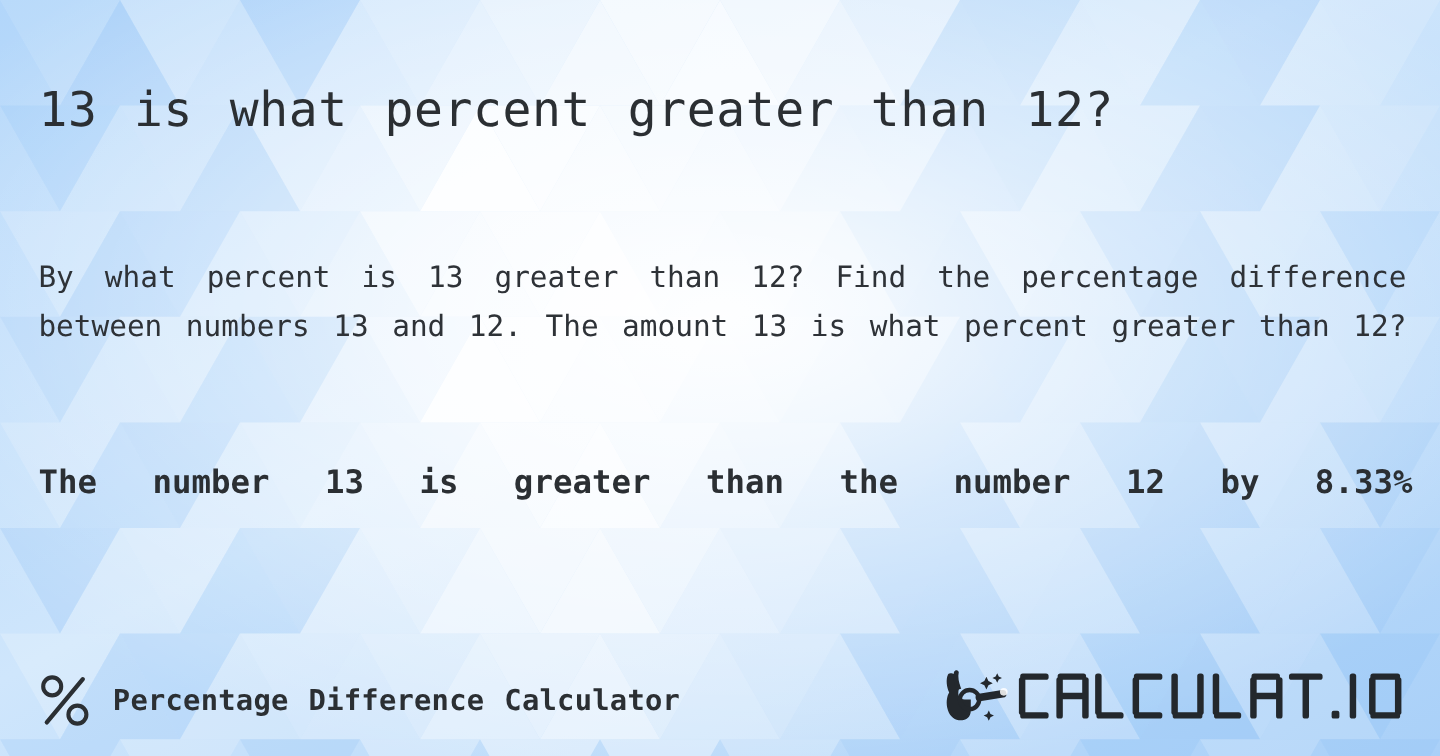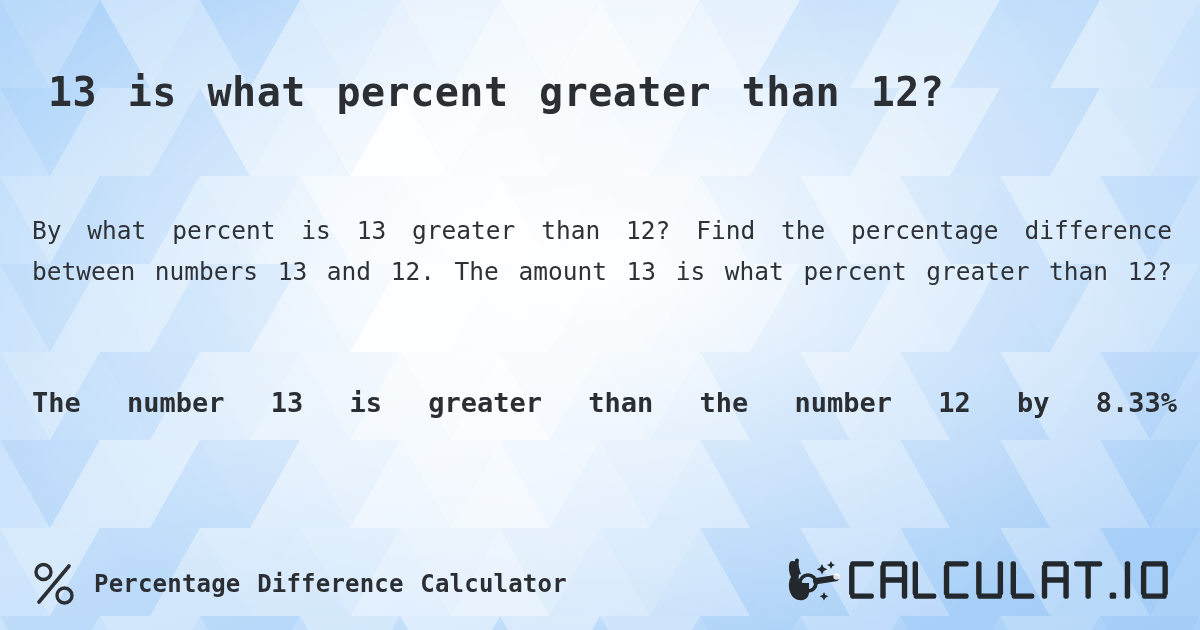--- a/index.html
+++ b/index.html
@@ -33,26 +33,26 @@
   
   #content {
     position: absolute;
     inset: 0;
     z-index: 3;
     padding: 0;
   }
 
   .title {
     position: absolute;
-    left: 48px;
+    left: 32px;
     top: 42px;
     width: 1140px;
     font-size: 40px;
     line-height: 1.18;
-    font-weight: 700;
+    font-weight: 400;
     color: #2b2f33;
     letter-spacing: 0.5px;
     word-spacing: 6px;
   }
 
   .para {
     position: absolute;
     left: 32px;
     top: 182px;
     width: 1140px;

